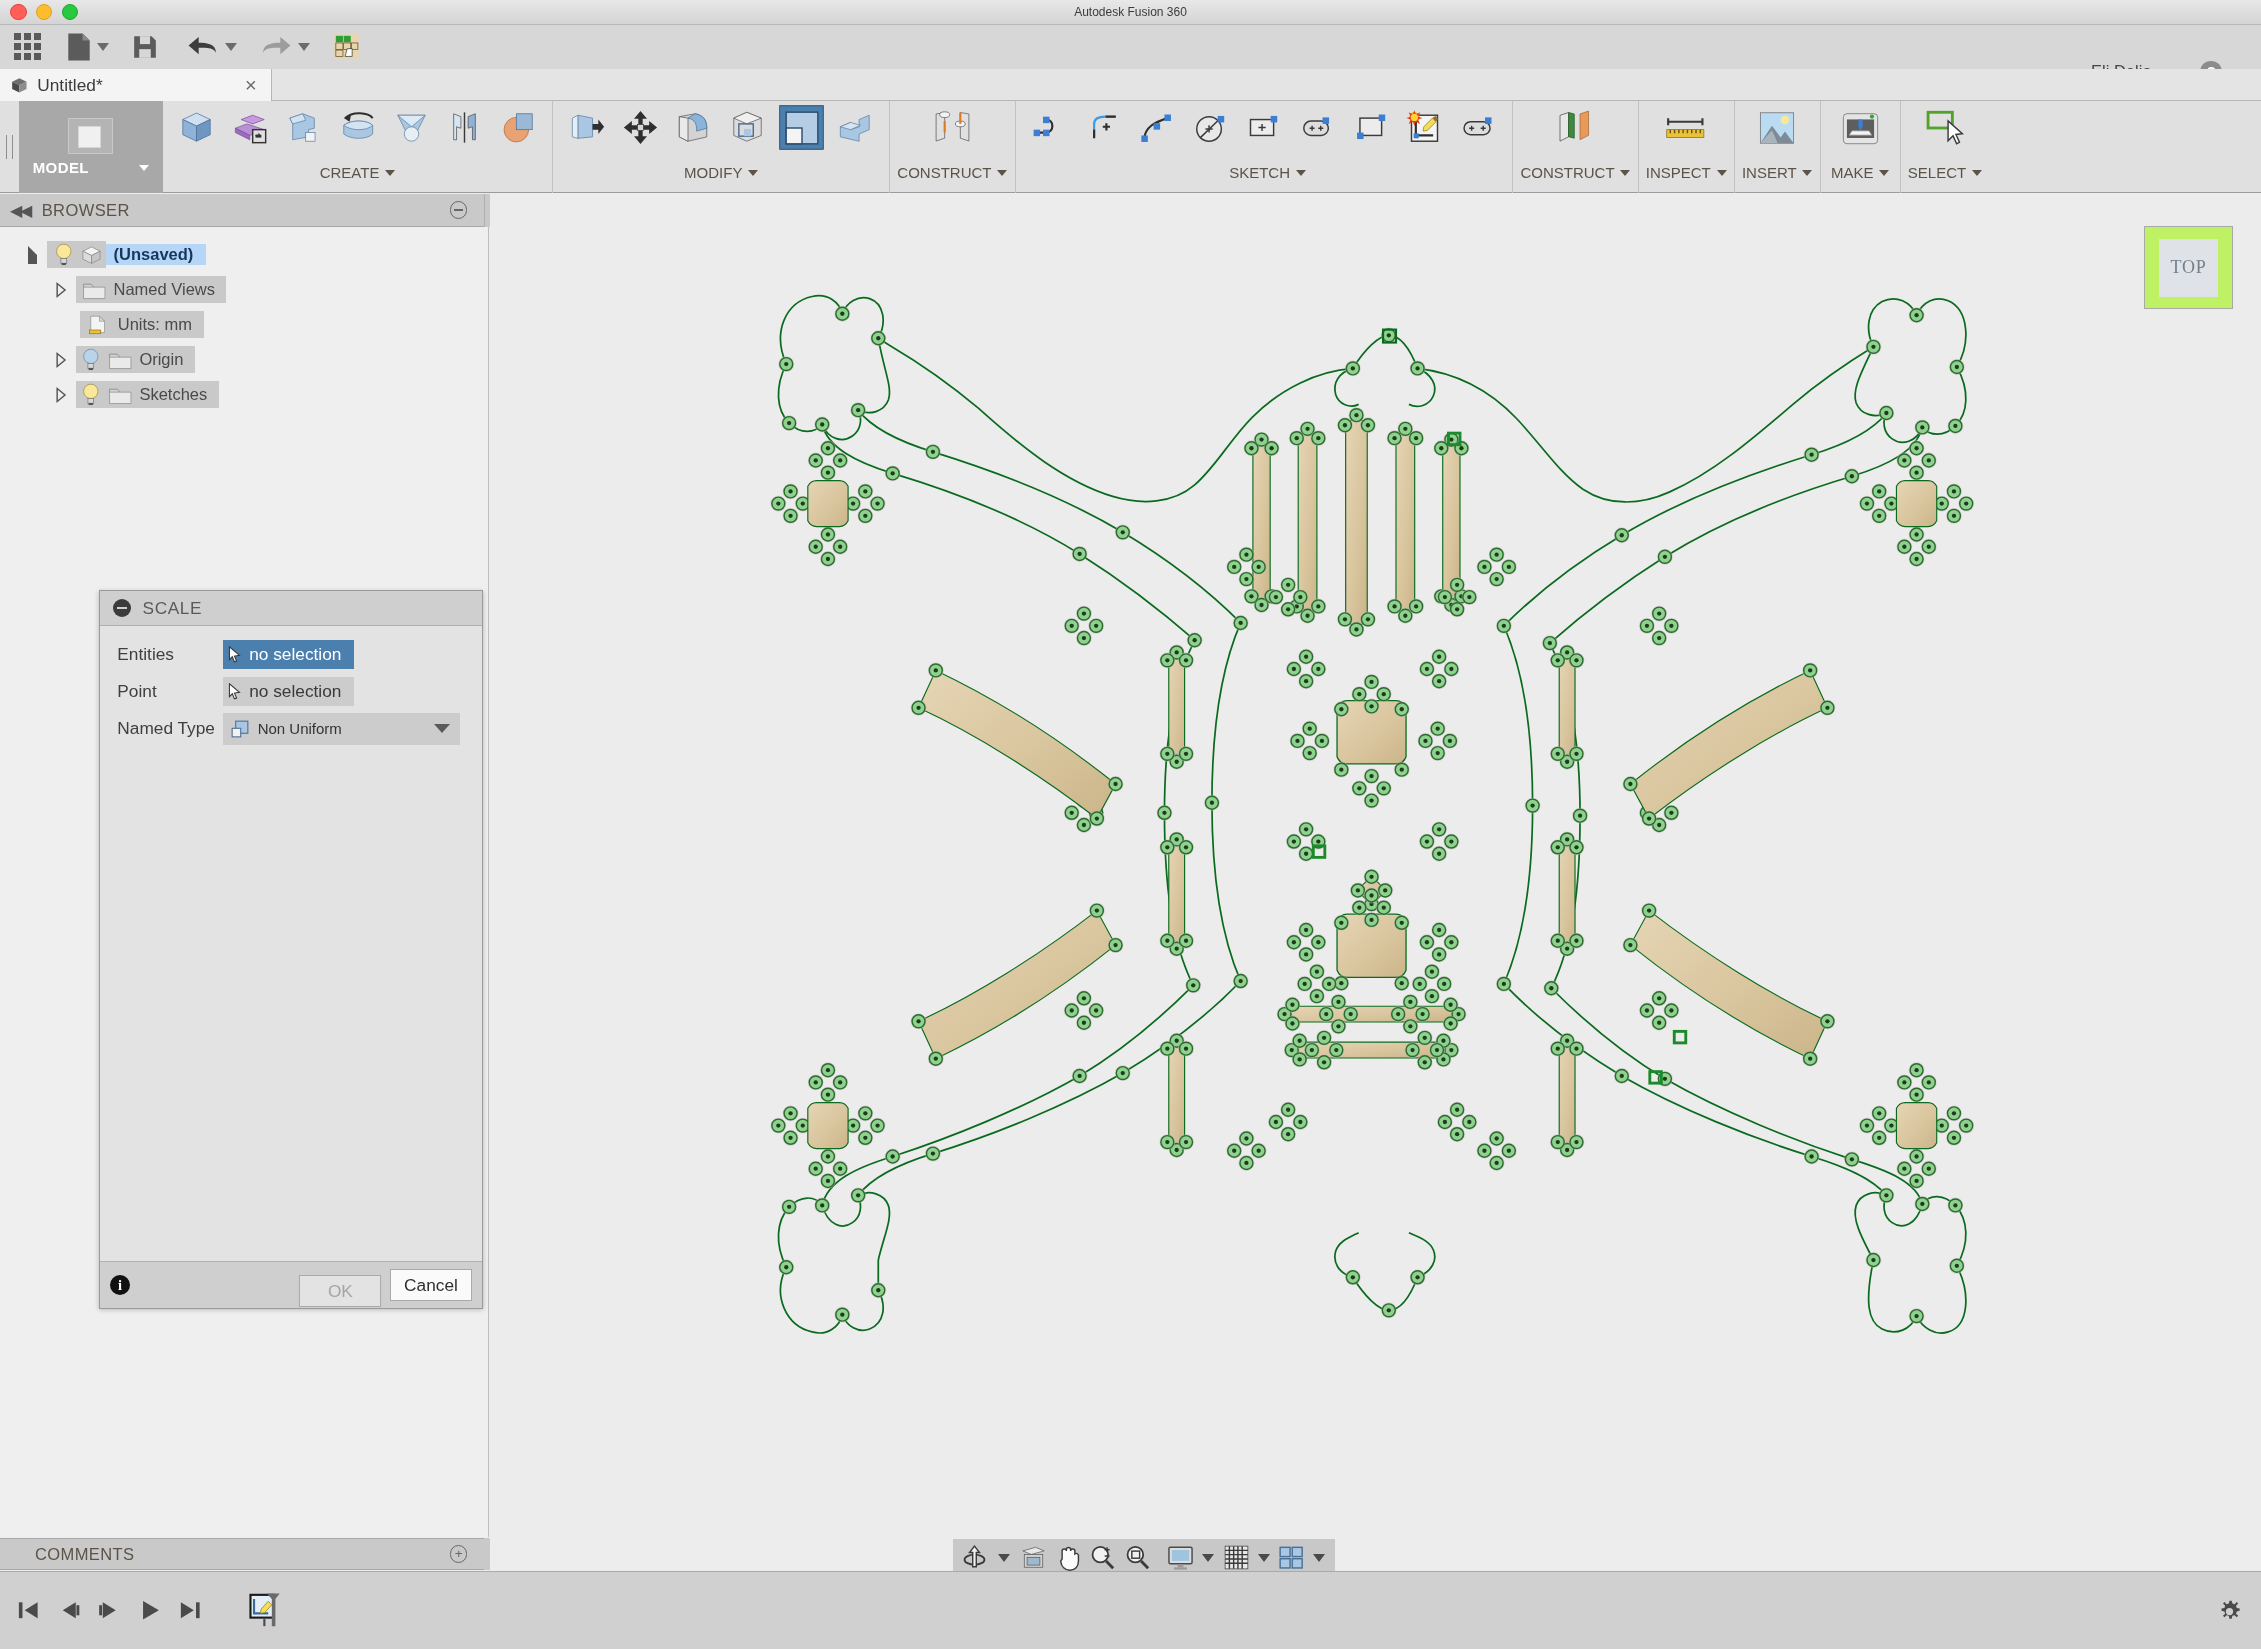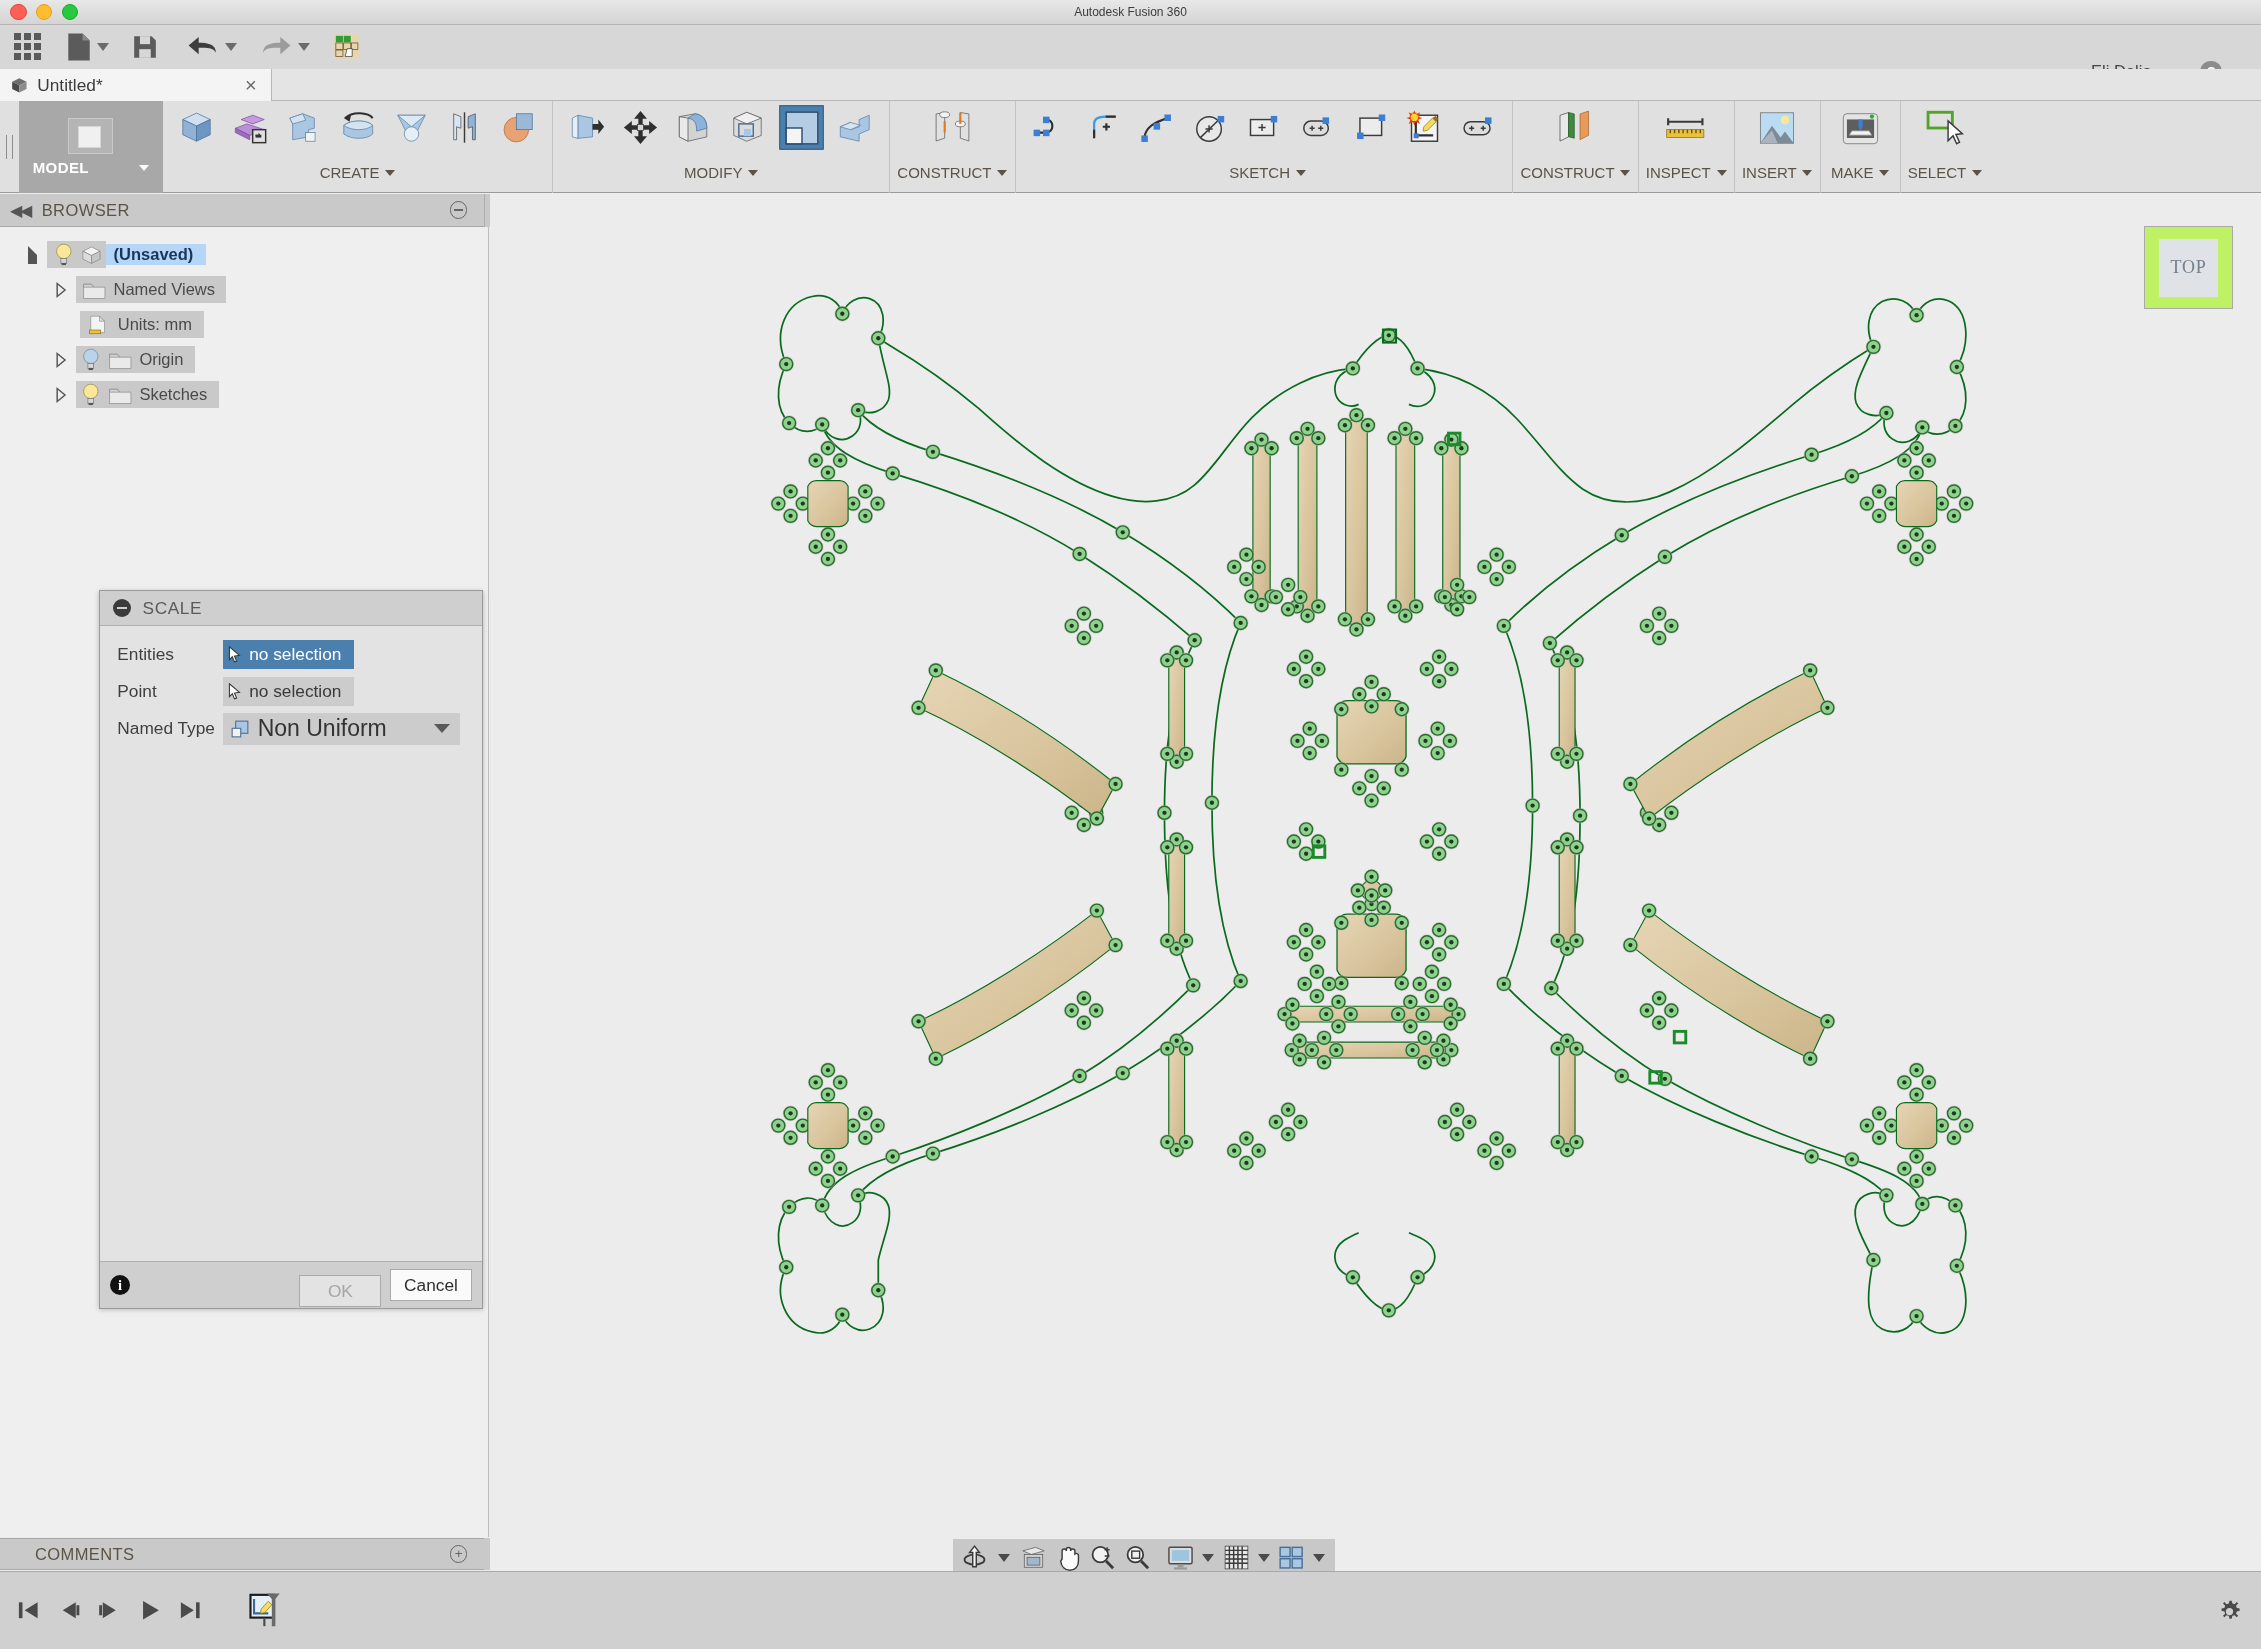--- a/index.html
+++ b/index.html
@@ -184,21 +184,21 @@
   .dlg-body{ padding:10px 0 0 0; }
   .frow{ display:flex; align-items:center; height:37px; padding-left:17.3px;}
   .frow .flbl{ width:106px; font-size:17.3px; color:#3f3f3f;}
   .sel-field{
     height:29px; display:flex; align-items:center; gap:7.2px; padding:0 13px 0 4.3px;
     font-size:17.3px; background:#cccccc; color:#3a3a3a;
   }
   .sel-field.active{ background:#4b7fad; color:#fff; }
   .combo{
     width:237px; height:32px; background:#cccccc; display:flex; align-items:center;
-    padding:0 7.2px; font-size:23px; color:#333; position:relative;
+    padding:0 7.2px; font-size:15px; color:#333; position:relative;
   }
   .combo .cb-ico{ width:20px;height:20px;margin-right:7.2px;}
   .combo .cb-caret{ position:absolute; right:10px; width:0;height:0;
      border-left:8px solid transparent;border-right:8px solid transparent;border-top:9.3px solid #5a5a5a;}
   .dlg-foot{
     position:absolute; bottom:0; left:0; width:100%; height:47px;
     background:#cfcfcf; border-top:0.7px solid #b0b0b0;
     display:flex; align-items:center; padding:0 10px;
   }
   .info-i{

